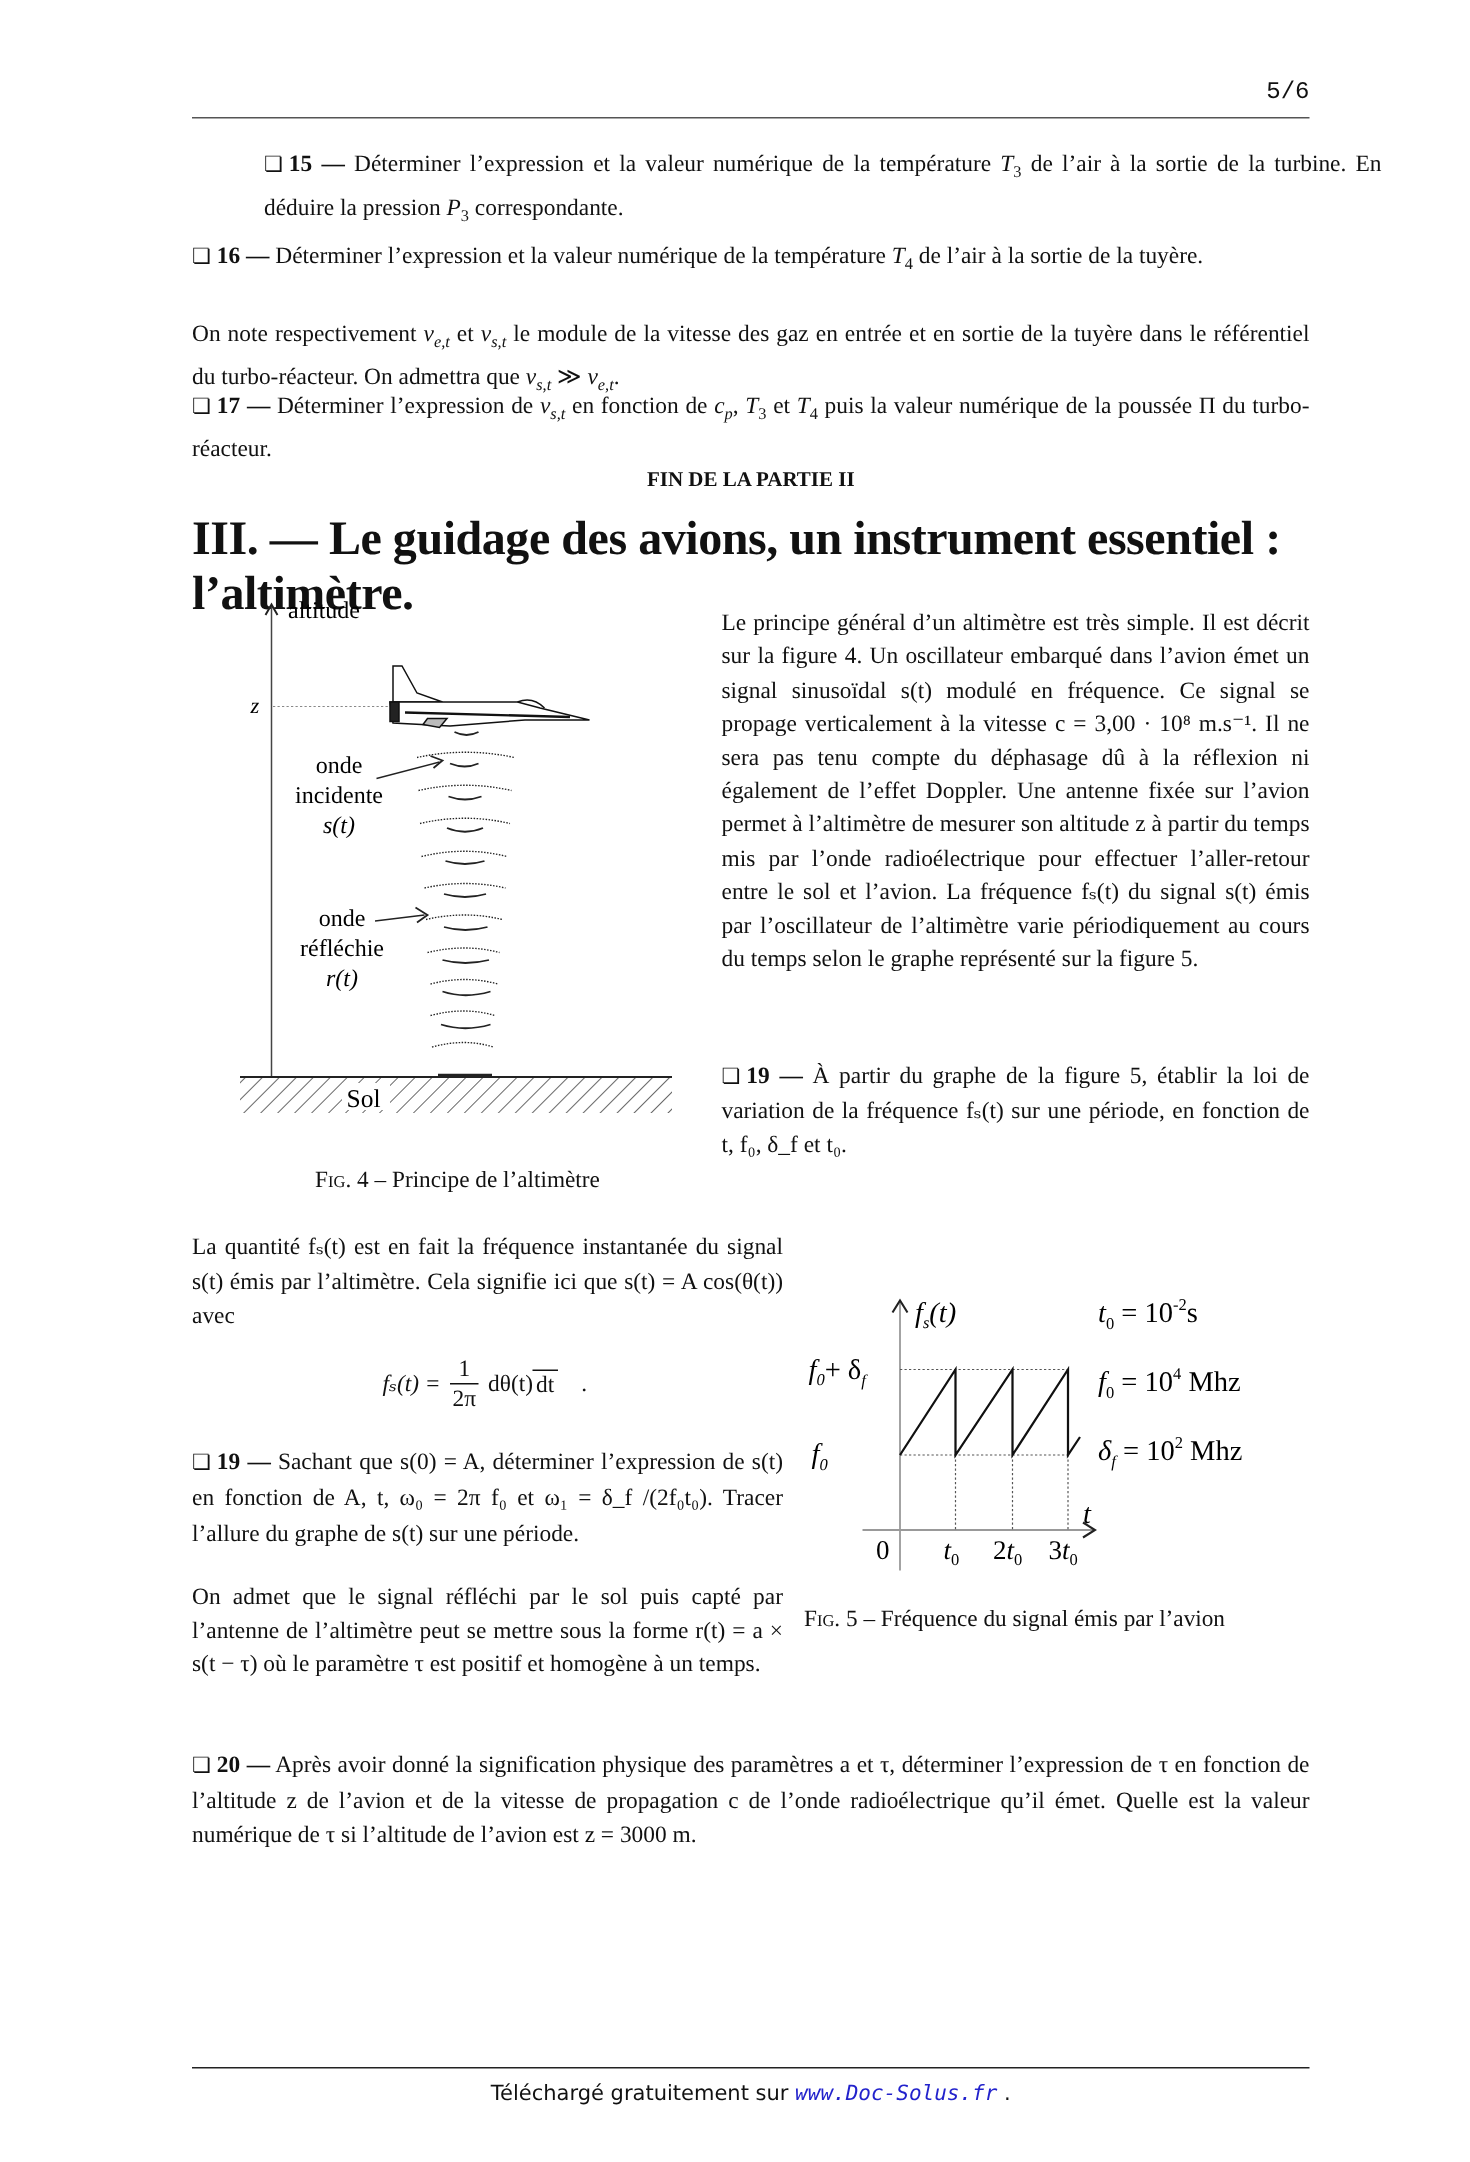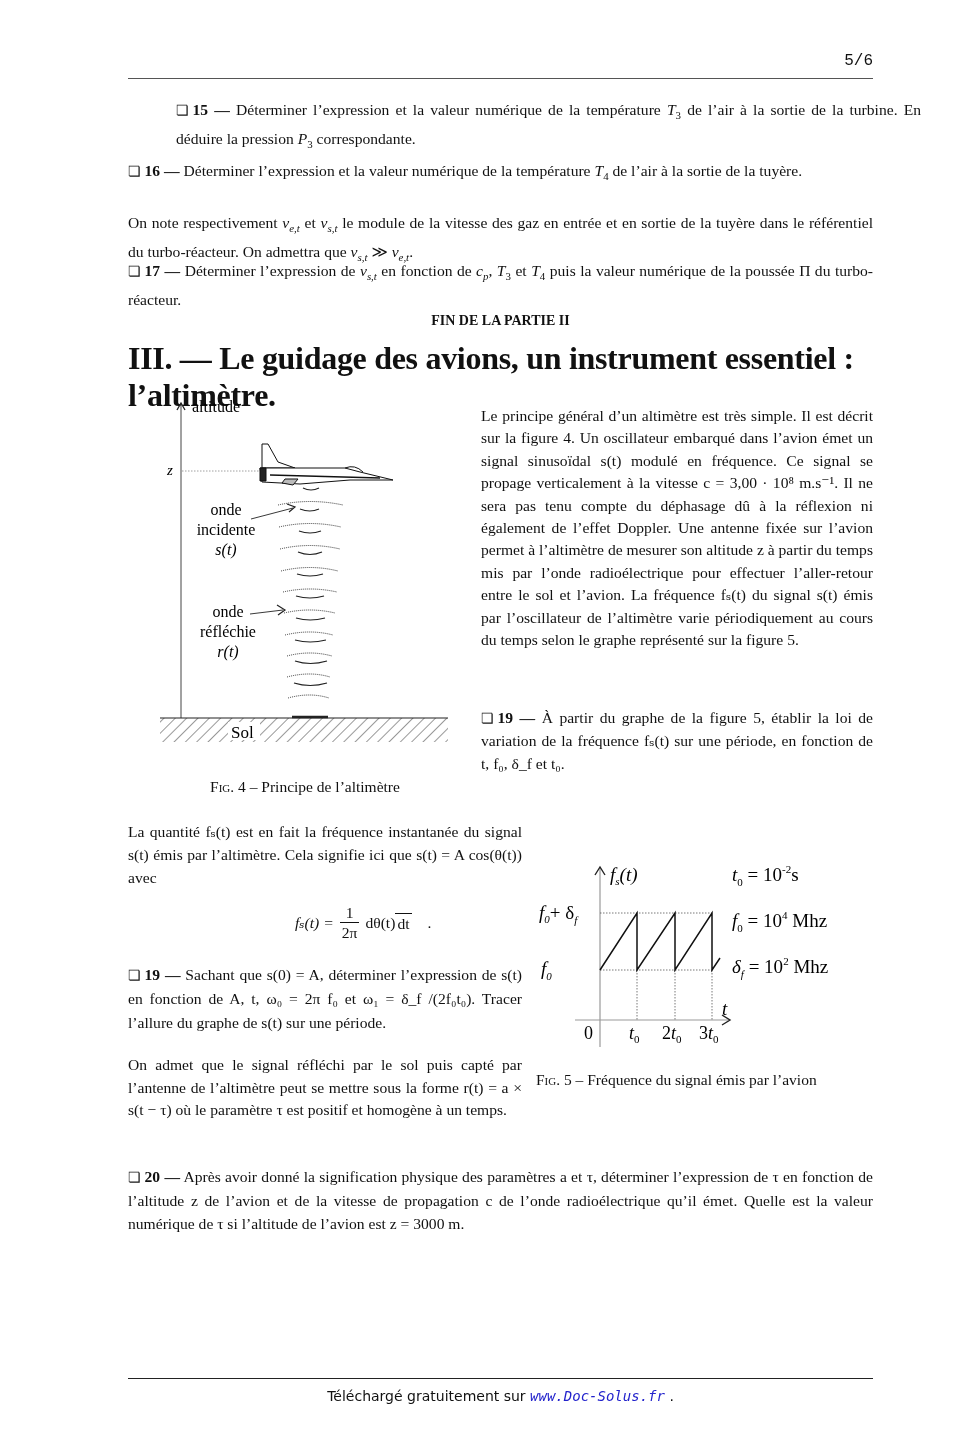--- a/index.html
+++ b/index.html
@@ -123,21 +123,21 @@
 </div>
 
 <div class="abs para" style="left:481px; top:405px; width:392px; line-height:22.4px;">Le principe général d’un altimètre est très simple. Il est décrit sur la figure 4. Un oscillateur embarqué dans l’avion émet un signal sinusoïdal s(t) modulé en fréquence. Ce signal se propage verticalement à la vitesse c = 3,00 · 10⁸ m.s⁻¹. Il ne sera pas tenu compte du déphasage dû à la réflexion ni également de l’effet Doppler. Une antenne fixée sur l’avion permet à l’altimètre de mesurer son altitude z à partir du temps mis par l’onde radioélectrique pour effectuer l’aller-retour entre le sol et l’avion. La fréquence fₛ(t) du signal s(t) émis par l’oscillateur de l’altimètre varie périodiquement au cours du temps selon le graphe représenté sur la figure 5.</div>
 
 <div class="abs para" style="left:481px; top:707px; width:392px; line-height:22.4px;">
   <span class="box">❏</span><span class="q">19 —</span><span> À partir du graphe de la figure 5, établir la loi de variation de la fréquence fₛ(t) sur une période, en fonction de t, f₀, δ_f et t₀.</span>
 </div>
 
 <div class="abs para" style="left:128px; top:820px; width:394px;">La quantité fₛ(t) est en fait la fréquence instantanée du signal s(t) émis par l’altimètre. Cela signifie ici que s(t) = A cos(θ(t)) avec</div>
 
-<div class="abs" style="left:255px; top:903px; font-size:15.6px; display:flex; align-items:center; gap:6px;margin-left:40px;">
+<div class="abs" style="left:255px; top:903px; font-size:15.6px; display:flex; align-items:center; gap:6px;">
   <i>fₛ(t) =</i>
   <span style="display:inline-flex; flex-direction:column; align-items:center; line-height:19px;">
     <span>1</span>
     <span style="border-top:1px solid #111; padding:0 2px;">2π</span>
   </span>
   <span style="display:inline-flex; flex-direction:row; align-items:center; line-height:19px;">
     <span>dθ(t)</span>
     <span style="border-top:1px solid #111; padding:0 2px;">dt</span>
   </span>
   <span style="margin-left:10px;">.</span>

